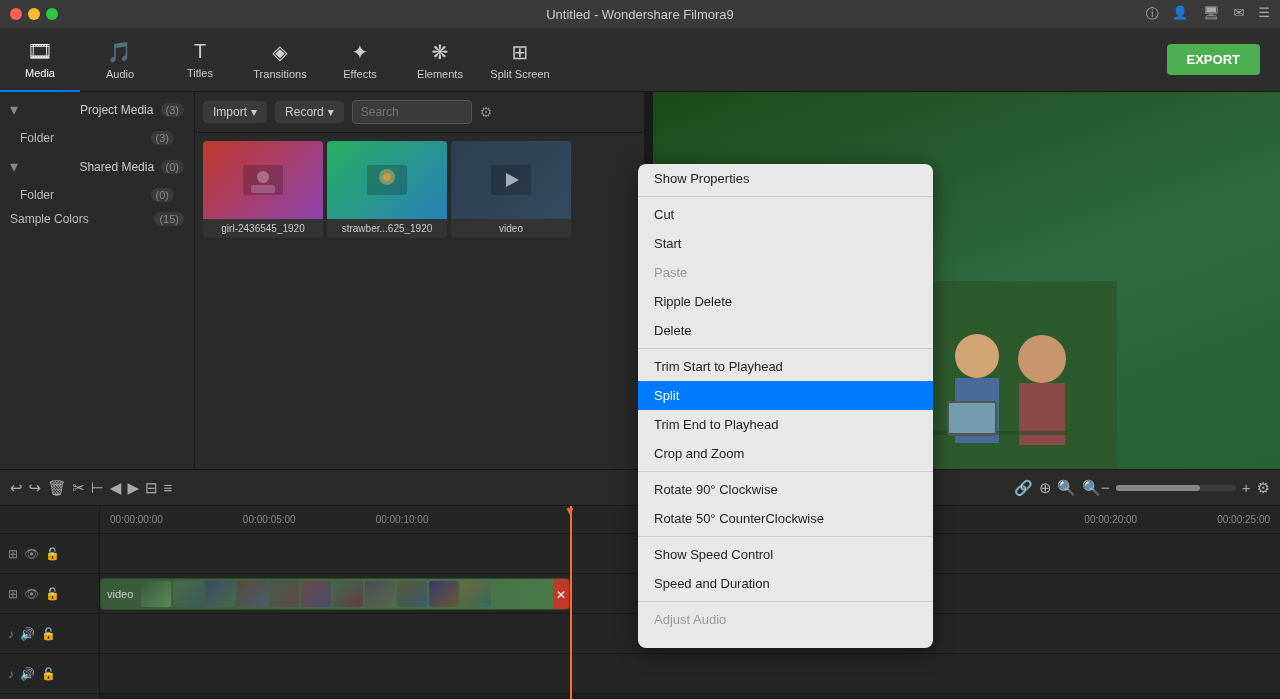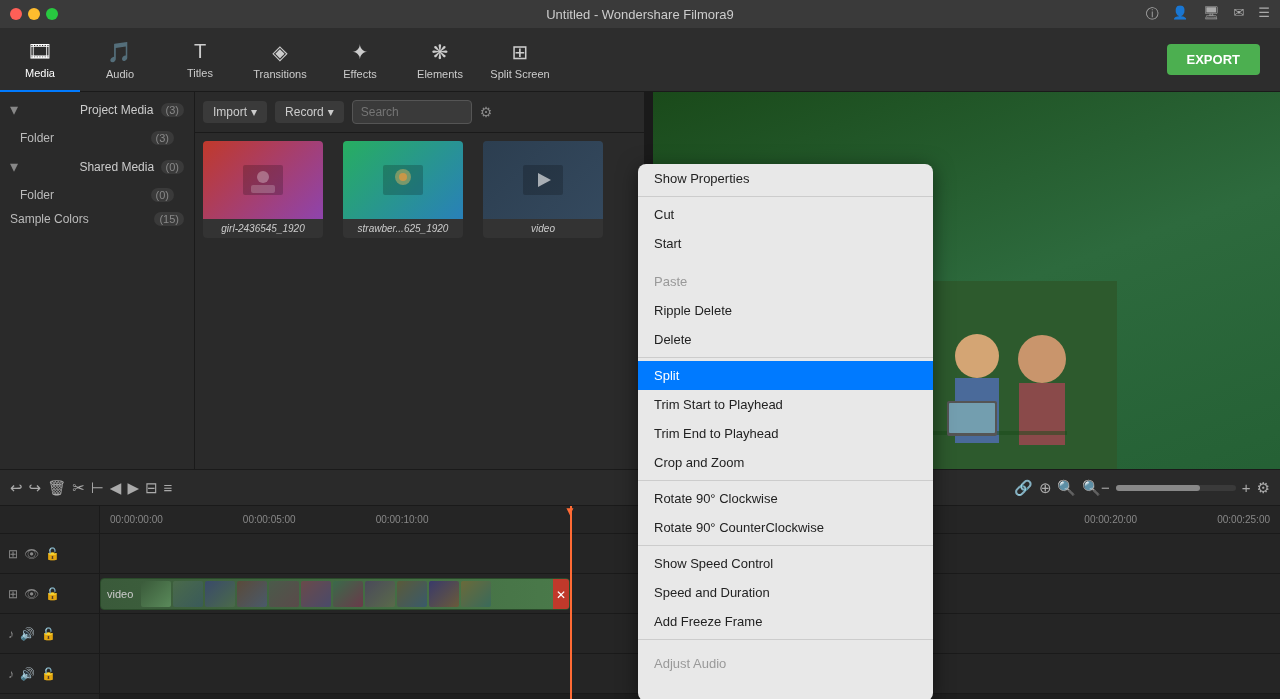--- a/index.html
+++ b/index.html
@@ -66,21 +66,21 @@
     }
     .media-btn {
       background: #3a3a3a; color: #ccc; border: none; padding: 4px 10px;
       border-radius: 4px; font-size: 12px; cursor: pointer; display: flex; align-items: center; gap: 4px;
     }
     .search-box {
       background: #3a3a3a; border: 1px solid #555; border-radius: 4px;
       color: #ccc; padding: 4px 8px; font-size: 12px; width: 120px;
     }
     .filter-icon { color: #888; font-size: 14px; cursor: pointer; }
-    .media-grid { display: flex; flex-wrap: wrap; padding: 8px; gap: 20px; overflow-y: auto; font-style: italic; }
+    .media-grid { display: flex; flex-wrap: wrap; padding: 8px; gap: 4px; overflow-y: auto; }
     .media-thumb {
       width: 120px; background: #333; border-radius: 4px; overflow: hidden; cursor: pointer;
     }
     .thumb-img { width: 120px; height: 78px; background: #555; display: flex; align-items: center; justify-content: center; position: relative; }
     .thumb-label { color: #ccc; font-size: 10px; padding: 4px; text-align: center; }
     .collapse-arrow { color: #888; width: 16px; cursor: pointer; }
     .preview-video {
       flex: 1; background: #111; position: relative; overflow: hidden;
     }
     .preview-controls {
@@ -132,21 +132,21 @@
     .context-menu {
       position: absolute; left: 638px; top: 72px; width: 295px;
       background: #e8e8e8; border-radius: 8px; box-shadow: 0 4px 20px rgba(0,0,0,0.5);
       overflow: hidden; z-index: 100;
     }
     .cm-item {
       padding: 7px 16px; font-size: 13px; color: #222; cursor: pointer;
       display: flex; align-items: center; gap: 6px;
     }
     .cm-item.highlighted { background: #007aff; color: white; }
-    .cm-item.disabled { color: #999; cursor: default; margin-top: 9px; }
+    .cm-item.disabled { color: #999; cursor: default; }
     .cm-separator { height: 1px; background: #ccc; margin: 3px 0; }
 
     
     .thumb-girl { background: linear-gradient(135deg, #c0392b 0%, #8e44ad 100%); }
     .thumb-flowers { background: linear-gradient(135deg, #27ae60 0%, #2980b9 100%); }
     .thumb-video { background: linear-gradient(135deg, #2c3e50 0%, #34495e 100%); }
 
     .media-divider { width: 8px; background: #1a1a1a; display: flex; align-items: center; justify-content: center; cursor: pointer; }
     .divider-arrow { color: #666; font-size: 10px; }
 
@@ -340,48 +340,45 @@
     <div class="cm-item disabled">
       <span>Paste</span>
     </div>
     <div class="cm-item">
       <span>Ripple Delete</span>
     </div>
     <div class="cm-item">
       <span>Delete</span>
     </div>
     <div class="cm-separator"></div>
+    <div class="cm-item">
+      <span>Trim Start to Playhead</span>
+    </div>
     <div class="cm-item highlighted">
       <span>Split</span>
     </div>
     <div class="cm-item">
-      <span>Trim Start to Playhead</span>
-    </div>
-    <div class="cm-item">
       <span>Trim End to Playhead</span>
     </div>
     <div class="cm-item">
       <span>Crop and Zoom</span>
     </div>
     <div class="cm-separator"></div>
     <div class="cm-item">
       <span>Rotate 90° Clockwise</span>
     </div>
     <div class="cm-item">
-      <span>Rotate 90° CounterClockwise</span>
+      <span>Rotate 50° CounterClockwise</span>
     </div>
     <div class="cm-separator"></div>
     <div class="cm-item">
       <span>Show Speed Control</span>
     </div>
     <div class="cm-item">
       <span>Speed and Duration</span>
-    </div>
-    <div class="cm-item">
-      <span>Add Freeze Frame</span>
     </div>
     <div class="cm-separator"></div>
     <div class="cm-item disabled">
       <span>Adjust Audio</span>
     </div>
     <div class="cm-item disabled">
       
     </div>
 
   </div>

